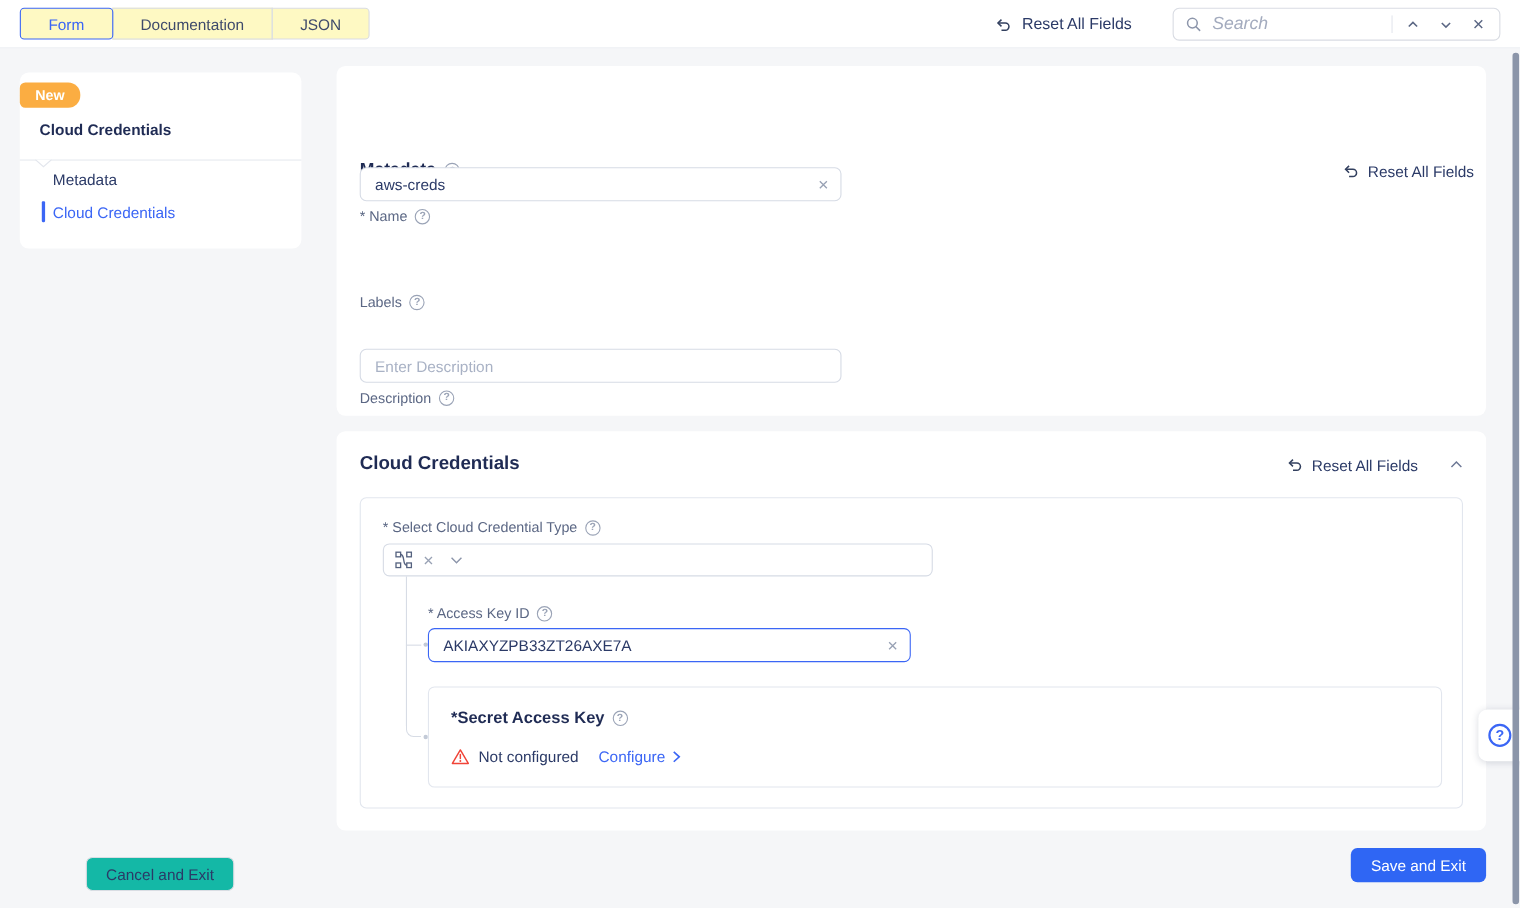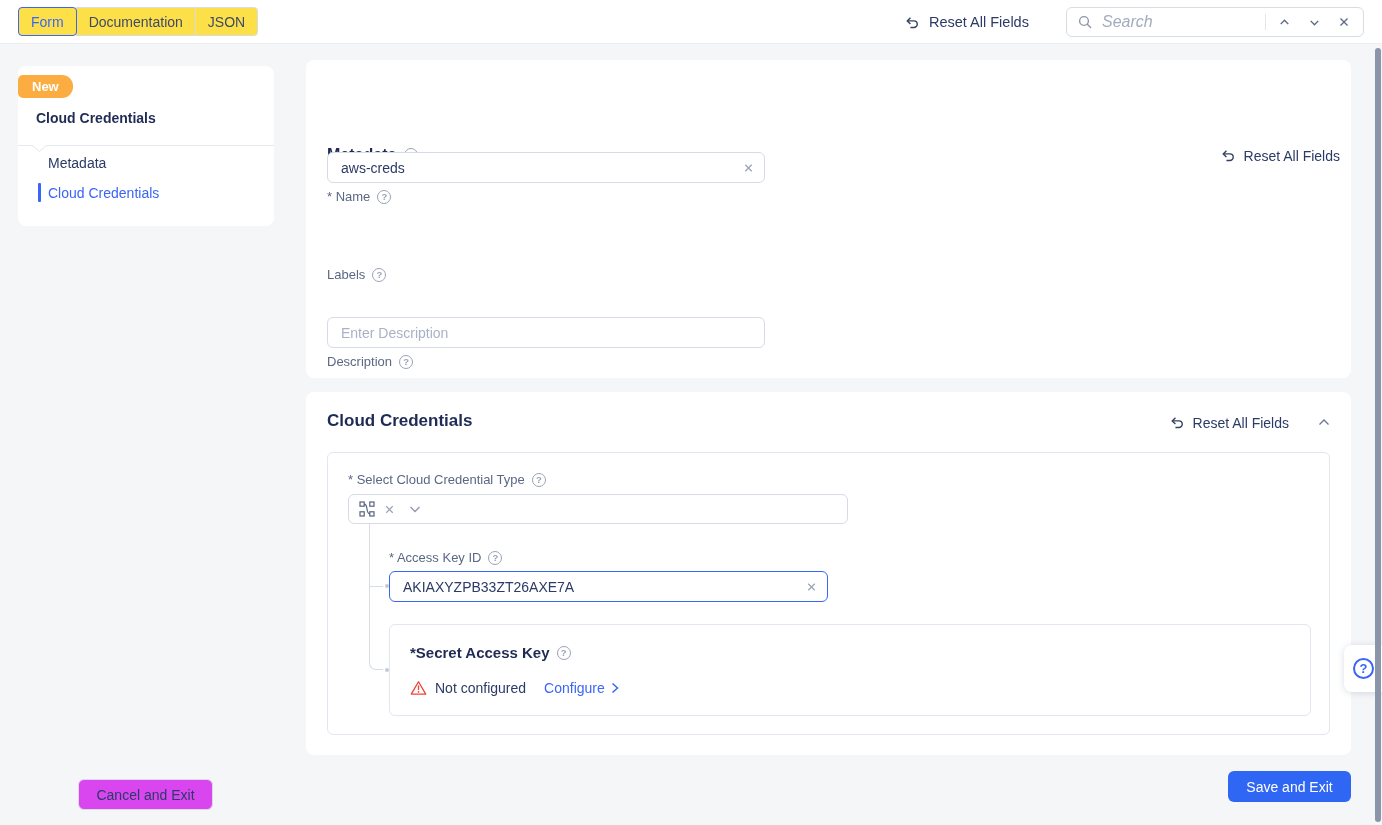--- a/index.html
+++ b/index.html
@@ -6,21 +6,21 @@
   html,body { margin:0; padding:0; }
   body {
     width:1382px; height:825px; position:relative; overflow:hidden;
     background:#f5f6f8; font-family:"Liberation Sans", sans-serif; color:#2b3a67;
   }
   svg { display:block; }
 
   
   .topbar { position:absolute; left:0; top:0; width:1382px; height:44px; background:#fff; border-bottom:1px solid #eceef2; }
   .tabs { position:absolute; left:18px; top:7px; display:flex; }
-  .tab { height:29px; padding:0 12px; display:flex; align-items:center; background:#fde047;
+  .tab { height:29px; padding:0 25px; display:flex; align-items:center; background:#fef9c3;
          border:1px solid #d9dce3; font-size:14px; color:#3e4a6b; cursor:pointer; }
   .tab.active { border-color:#3b66f5; color:#3b66f5; border-radius:4px; position:relative; z-index:2; }
   .tab.mid  { margin-left:-1px; border-radius:0; }
   .tab.last { margin-left:-1px; border-radius:0 4px 4px 0; }
 
   .reset-top { position:absolute; left:903px; top:0; height:44px; display:flex; align-items:center; gap:9px;
                font-size:14.5px; color:#2b3a67; cursor:pointer; }
 
   .searchbox { position:absolute; left:1066px; top:7px; width:298px; height:30px; background:#fff;
                border:1px solid #d9dce3; border-radius:6px; display:flex; align-items:center; padding:0 8px 0 10px; gap:7px; }
@@ -98,21 +98,21 @@
   .wrap-access { left:61px; top:118px; width:439px; height:31px; }
 
   .secret-box { position:absolute; left:61px; top:171px; width:922px; height:92px; border:1px solid #e2e6ee; border-radius:6px; }
   .secret-title { position:absolute; left:20px; top:19px; display:flex; align-items:center; gap:7px;
                   font-size:15px; font-weight:700; color:#1f2b54; }
   .status-row { position:absolute; left:20px; top:55px; display:flex; align-items:center; gap:8px; font-size:14px; }
   .status-text { color:#2b3a67; }
   .configure { margin-left:10px; color:#3b66f5; cursor:pointer; display:flex; align-items:center; gap:6px; }
 
   
-  .btn-cancel { position:absolute; left:78px; top:779px; width:135px; height:31px; background:#d946ef;
+  .btn-cancel { position:absolute; left:78px; top:779px; width:135px; height:31px; background:#14b8a6;
                 border:1px solid #d9dde3; border-radius:6px; font-size:14px; color:#2b3a67;
                 display:flex; align-items:center; justify-content:center; cursor:pointer; }
   .btn-save { position:absolute; left:1228px; top:771px; width:123px; height:31px; background:#2f66f4;
               border-radius:6px; font-size:14px; color:#fff; display:flex; align-items:center; justify-content:center; cursor:pointer; }
 
   
   .help-fab { position:absolute; left:1344px; top:645px; width:38px; height:47px; background:#fff;
               border-radius:8px 0 0 8px; box-shadow:0 1px 7px rgba(40,50,80,0.16);
               display:flex; align-items:center; padding-left:9px; cursor:pointer; }
   .help-q { width:21px; height:21px; border:2px solid #3b66f5; border-radius:50%; color:#3b66f5;

